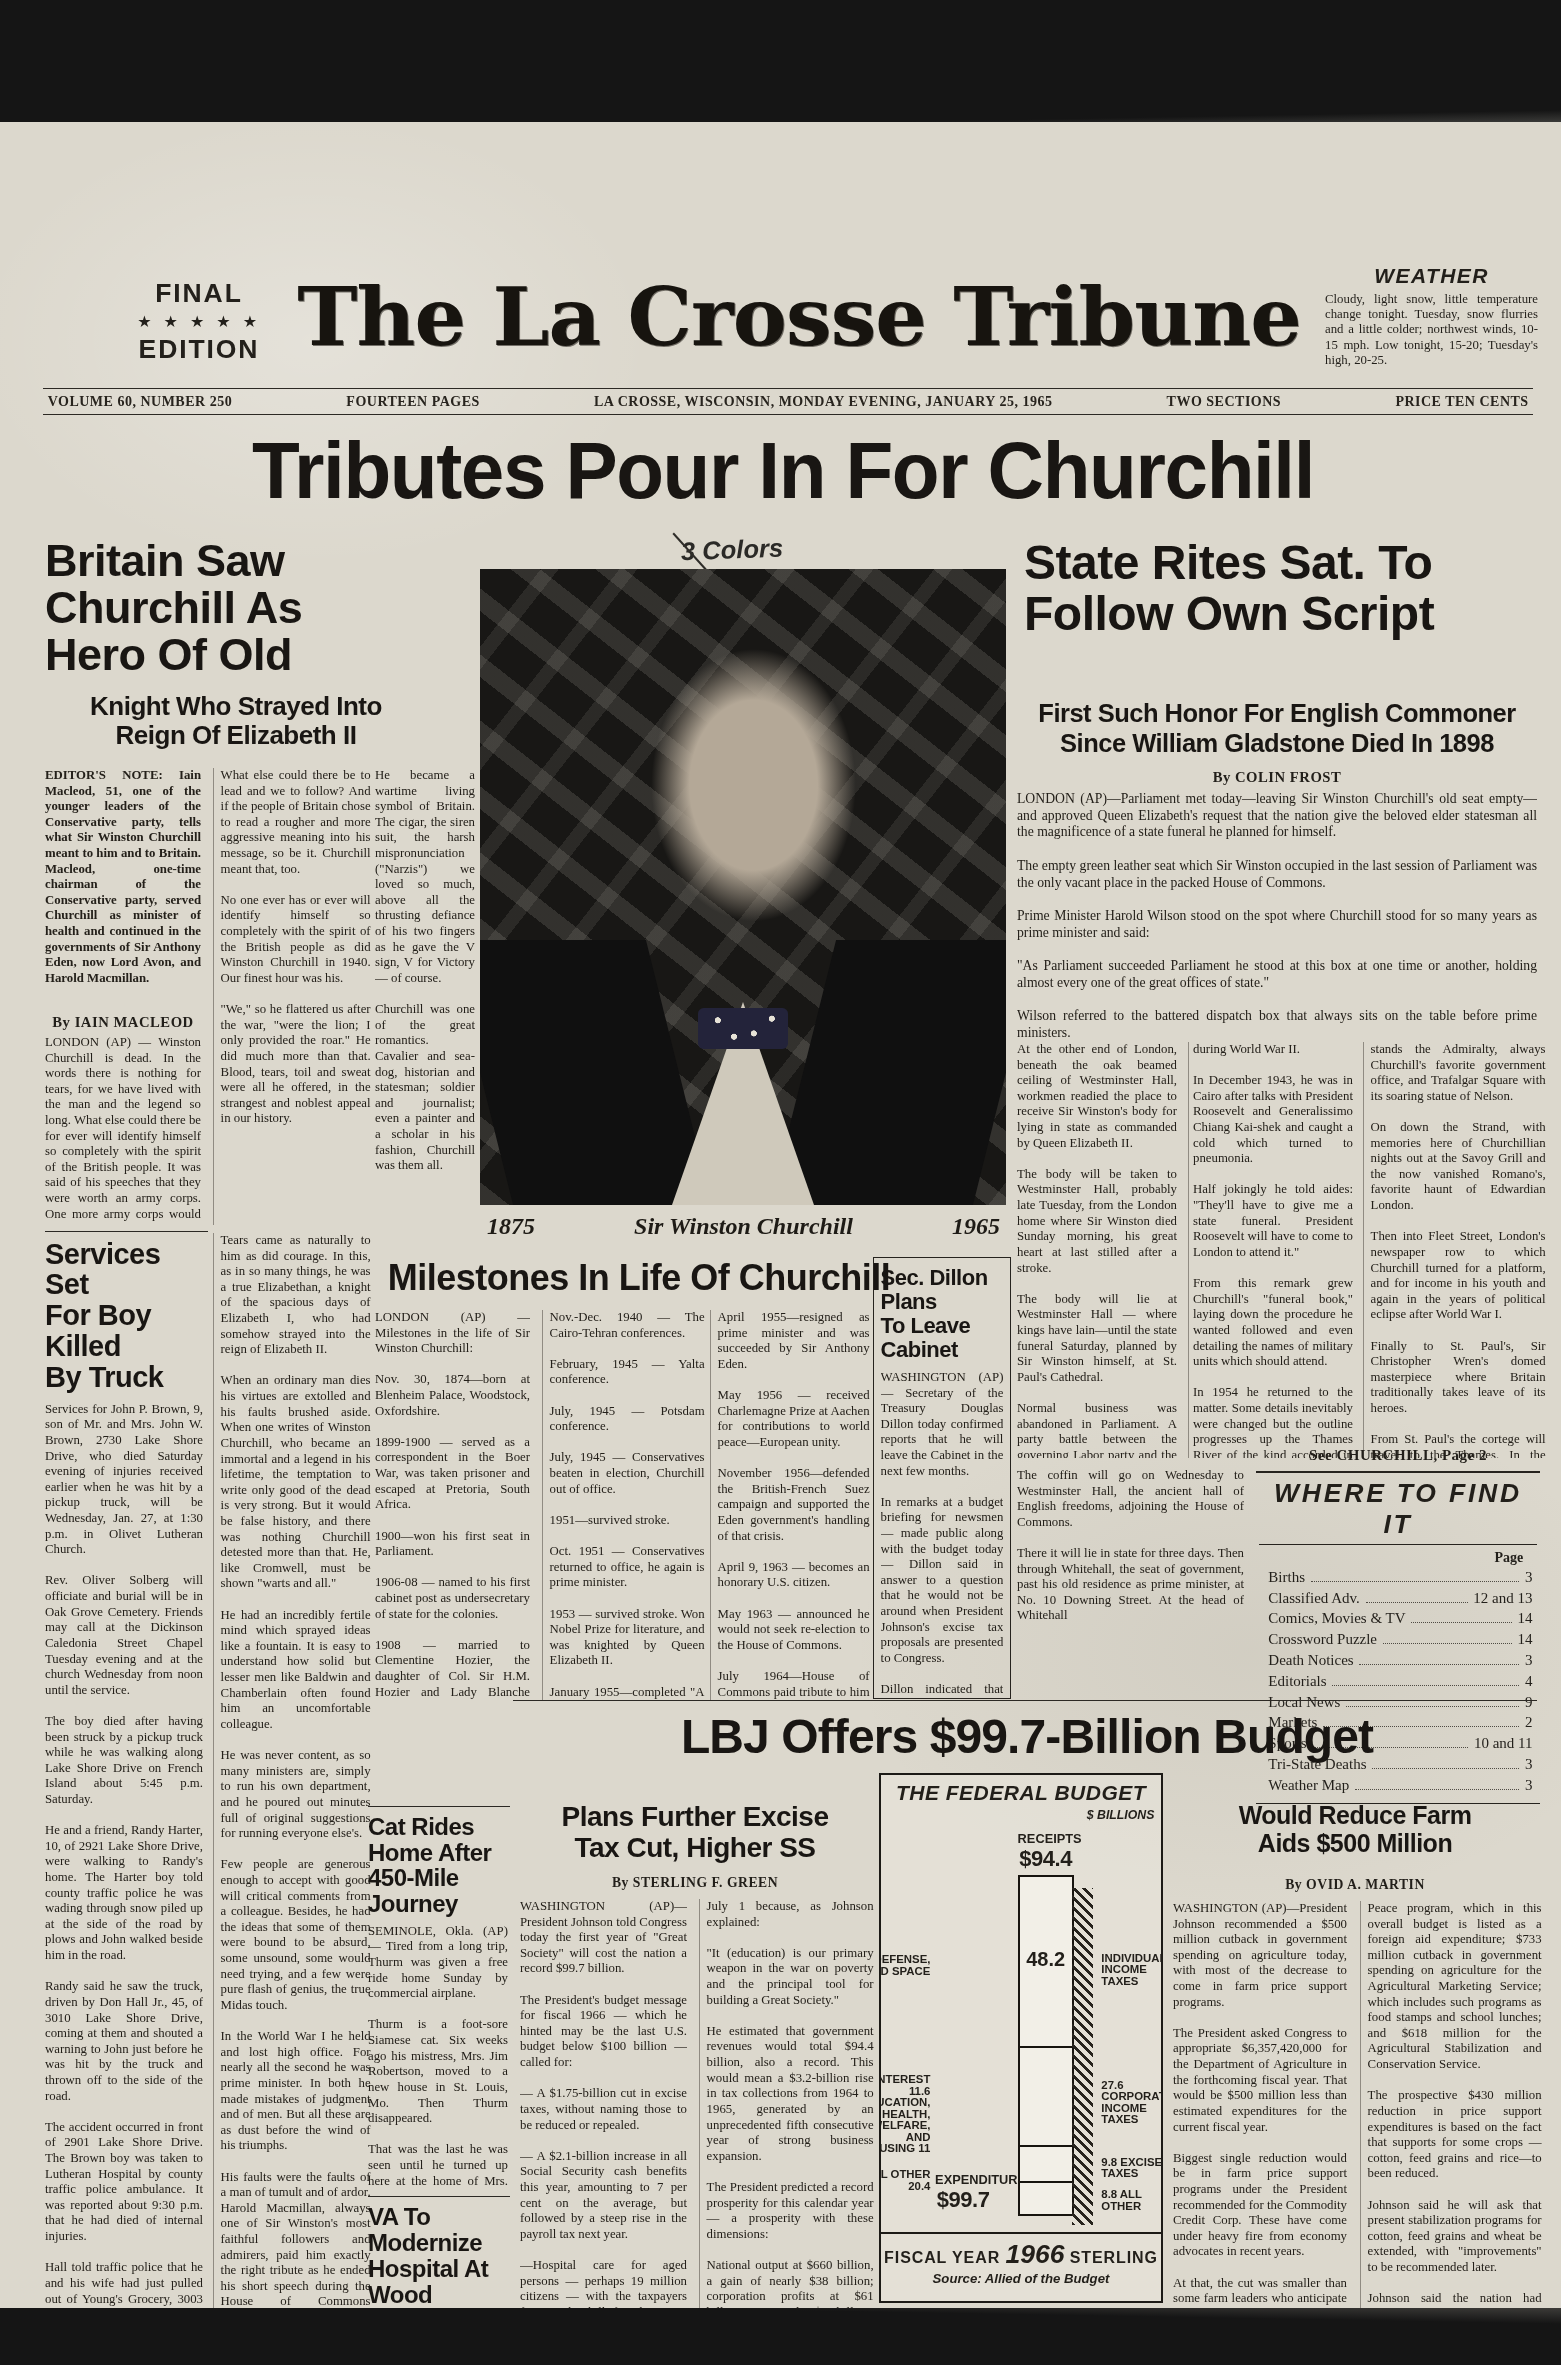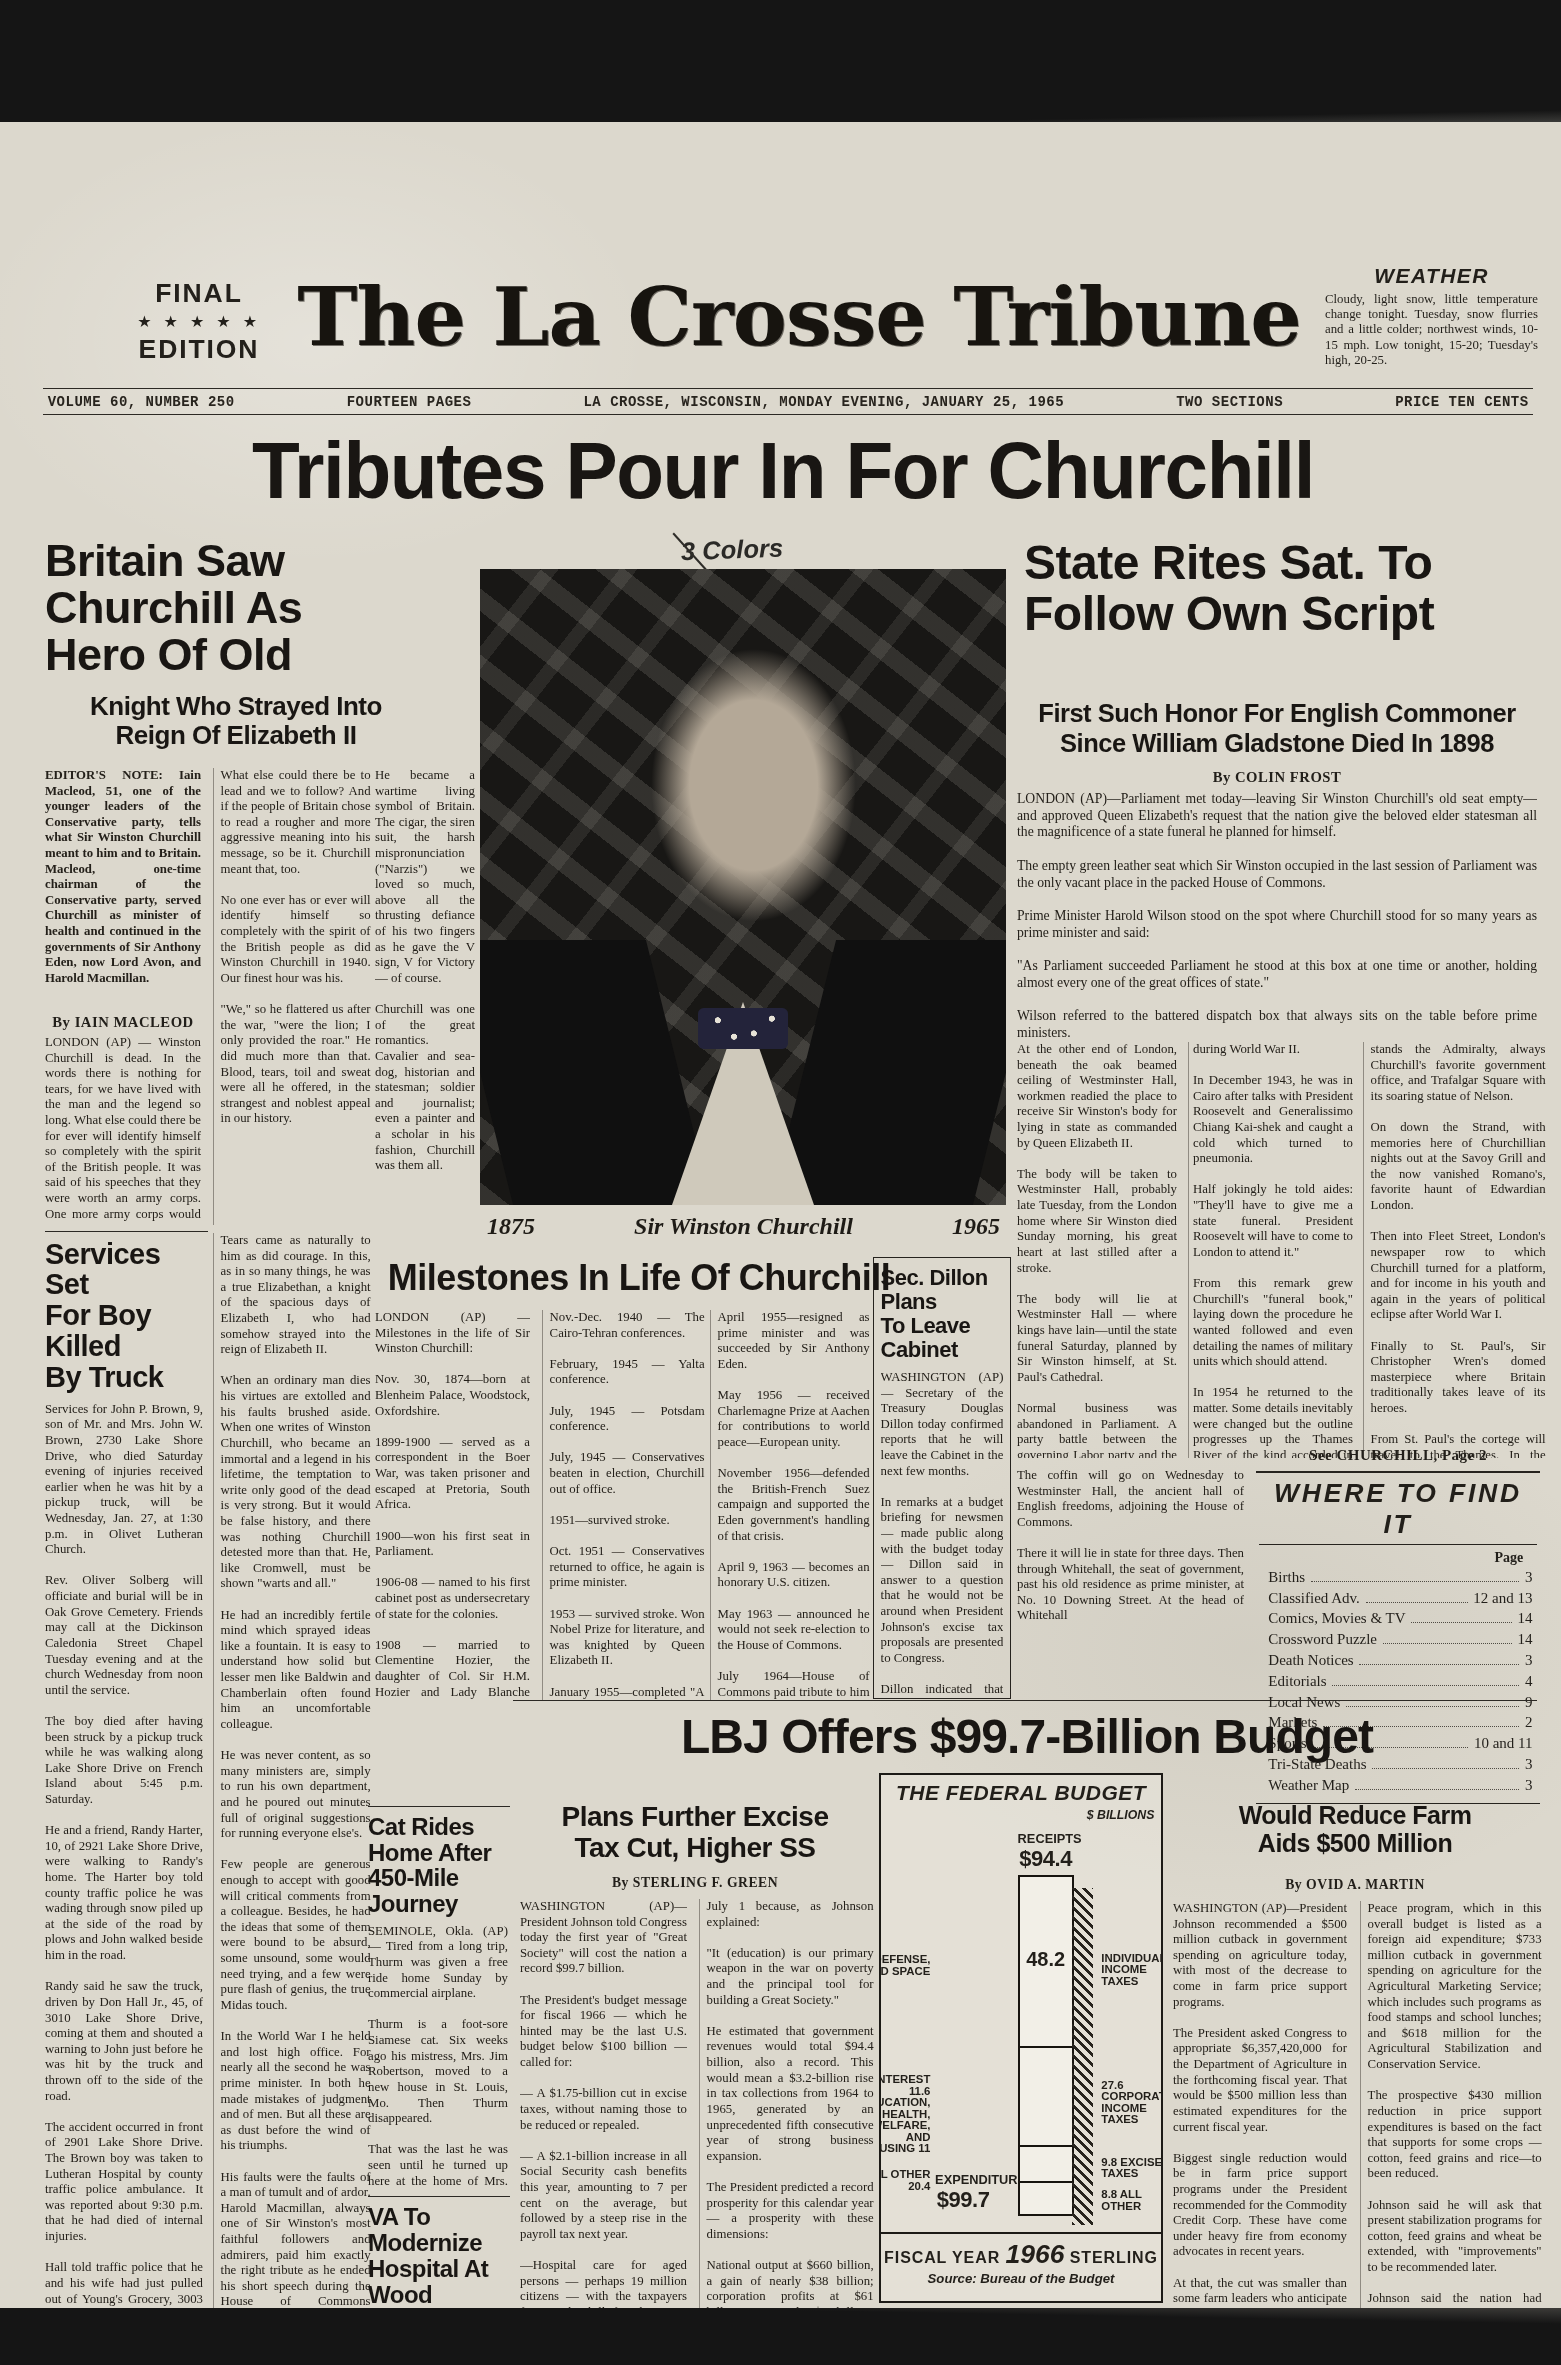--- a/index.html
+++ b/index.html
@@ -20,21 +20,21 @@
   .rule{position:absolute;background:#2c2924;}
   .vr{border-right:0.9px solid rgba(50,46,40,.45);}
   
   #edition{left:121px;top:156px;width:156px;text-align:center;color:#23201b;}
   #edition .big{font-size:26.5px;font-weight:bold;letter-spacing:1.9px;}
   #edition .stars{font-size:16px;letter-spacing:3.8px;margin:2.8px 0;}
   #masthead-title{left:293px;top:147px;width:1012px;text-align:center;font-family:"DejaVu Serif",serif;font-weight:bold;font-size:81px;letter-spacing:-0.9px;color:#17140f;text-shadow:0.9px 0.9px 0 rgba(23,20,15,.55);}
   #weather-box{left:1325px;top:142px;width:213px;}
   #weather-box .wx-head{font-size:21px;font-weight:bold;font-style:italic;letter-spacing:1.4px;text-align:center;}
   #weather-box .wx-body{font-size:12.8px;line-height:1.2;text-align:justify;margin-top:3.8px;}
-  #dateline-row{left:43px;top:266px;width:1481px;border-top:1.9px solid #2c2924;border-bottom:1.9px solid #2c2924;display:flex;justify-content:space-between;align-items:center;padding:4.7px 4.7px;font-size:14px;letter-spacing:0.5px;font-weight:bold;color:#28241e;font-family:Liberation Mono, monospace;}
+  #dateline-row{left:43px;top:266px;width:1481px;border-top:1.9px solid #2c2924;border-bottom:1.9px solid #2c2924;display:flex;justify-content:space-between;align-items:center;padding:4.7px 4.7px;font-size:14px;letter-spacing:0.5px;font-weight:bold;color:#28241e;}
   
   #banner{left:33px;top:303px;width:1500px;font-size:79px;text-align:center;letter-spacing:-1.4px;transform:scaleX(.99);}
   
   #macleod-head{left:45px;top:416px;width:435px;font-size:45px;line-height:1.04;}
   #macleod-sub{left:47px;top:570px;width:378px;font-size:26px;line-height:1.1;text-align:center;letter-spacing:-0.5px;}
   #macleod-note{left:45px;top:646px;width:156px;height:237px;font-weight:bold;}
   #macleod-by{left:45px;top:892px;width:156px;}
   #macleod-c1{left:45px;top:913px;width:156px;height:189px;}
   #macleod-c2{left:213px;top:646px;width:150px;height:457px;padding-left:6.6px;}
   #macleod-c3{left:375px;top:646px;width:100px;height:445px;}
@@ -488,21 +488,21 @@
           <div class="clab-cell" style="height: 34px;">9.8  EXCISE TAXES</div>
           <div class="clab-cell" style="height: 31px;">8.8  ALL OTHER</div>
         </div>
       </div>
     <div id="chart-footer">
       <div class="fy">
         <span>FISCAL YEAR</span>
         <span class="yr">1966</span>
         <span>STERLING</span>
       </div>
-      <div class="src">Source: Bureau of the Budget</div>
+      <div class="src">Source: Allied of the Budget</div>
     </div>
   </div>
   <div id="chart-caption" class="abs">THE FEDERAL BUDGET—This chart shows President Johnson's budget of federal expenditures for fiscal 1966 as compared with expected receipts.—AP Wirephoto.</div>
 
   <div id="farm-head" class="abs hl pre">Would Reduce Farm
 Aids $500 Million</div>
   <div id="farm-by" class="abs byline">By OVID A. MARTIN</div>
   <div id="farm-c1" class="abs body-txt">WASHINGTON (AP)—President Johnson recommended a $500 million cutback in government spending on agriculture today, with most of the decrease to come in farm price support programs.
 
 The President asked Congress to appropriate $6,357,420,000 for the Department of Agriculture in the forthcoming fiscal year. That would be $500 million less than estimated expenditures for the current fiscal year.

